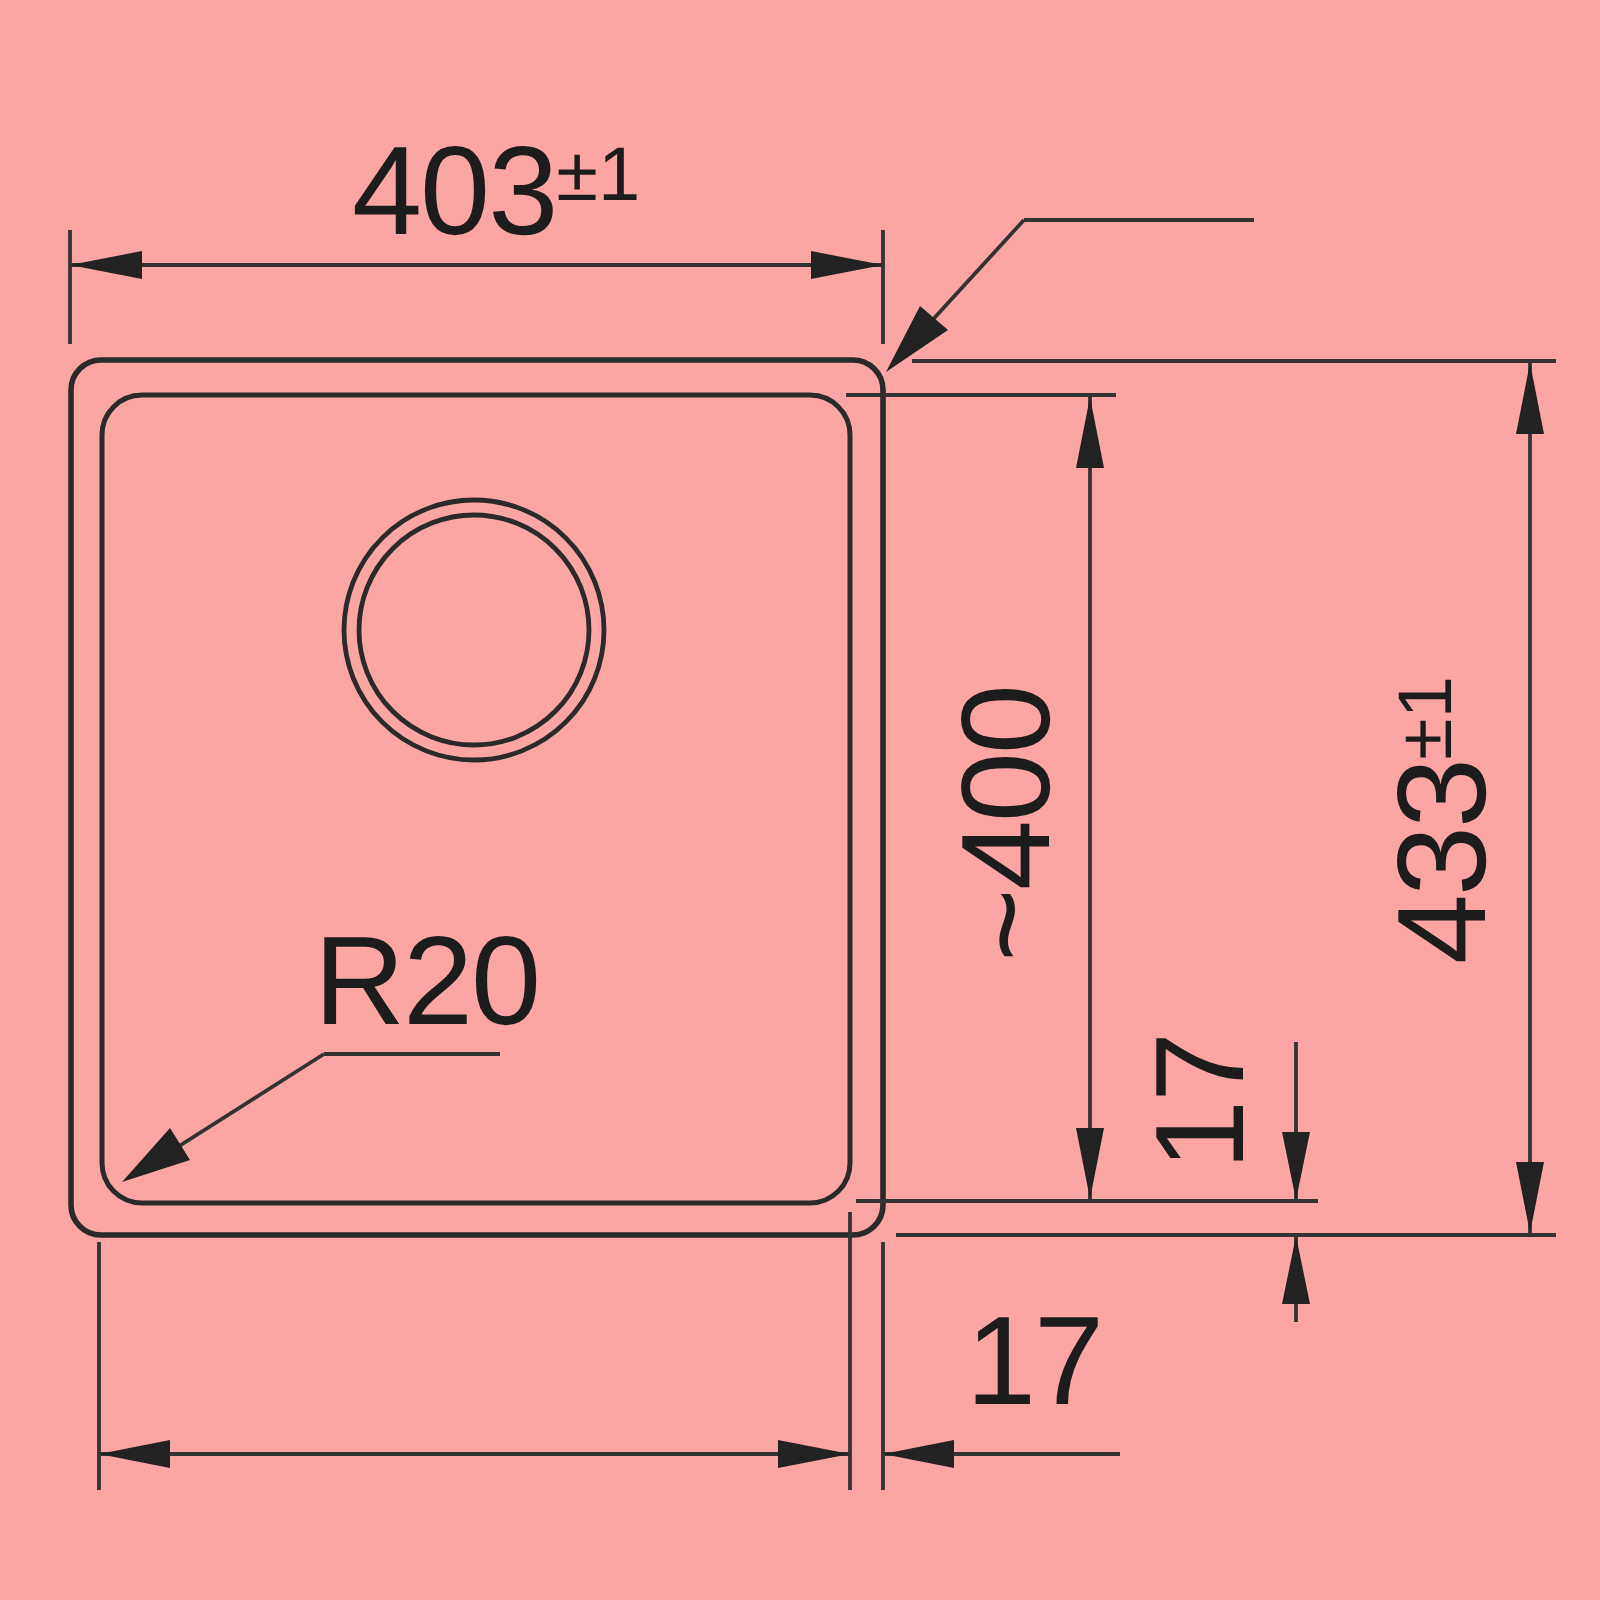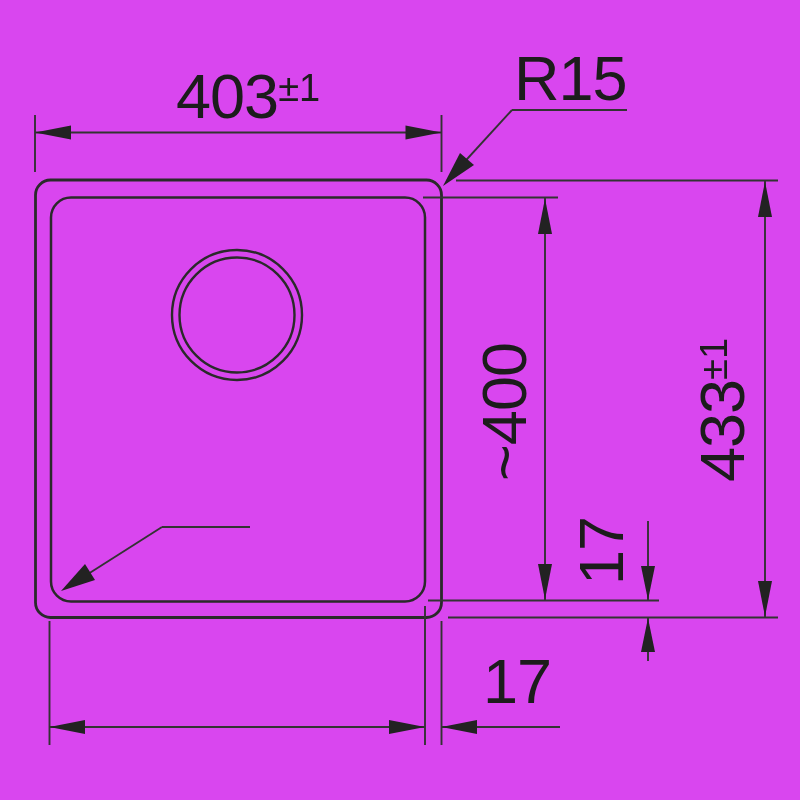--- a/index.html
+++ b/index.html
@@ -1,19 +1,19 @@
 <!DOCTYPE html>
 <html><head>
 <meta charset="utf-8">
 <style>
   html,body{margin:0;padding:0;background:#ffffff;}
   .sheet{
     position:relative;
     width:800px;height:800px;
-    background:#d946ef;
+    background:#fca5a5;
     font-family:"Liberation Sans","DejaVu Sans",sans-serif;
     overflow:hidden;
   }
   .linework{position:absolute;left:0;top:0;}
   .lbl{
     position:absolute;
     color:#1c1c1c;
     font-size:63px;
     line-height:1;
     white-space:nowrap;
@@ -95,22 +95,22 @@
       <g>
         <line x1="250" y1="527" x2="162" y2="527"></line>
         <line x1="162" y1="527" x2="66" y2="588"></line>
         <polygon points="61,591 85,564 95,580" stroke="none"></polygon>
       </g>
     </g>
   </svg>
 
   <div class="lbl" style="left:176px;top:65px;"><span>403</span><span class="tol">±1</span></div>
 
-  <div class="lbl" style="left:514px;top:47px;">R15</div>
 
+  <div class="lbl" style="left:157px;top:460px;">R20</div>
 
   <div class="lbl rot" style="left:504px;top:412px;">~400</div>
 
   <div class="lbl rot" style="left:722px;top:410px;"><span>433</span><span class="tol">±1</span></div>
 
   <div class="lbl rot" style="left:601px;top:551px;">17</div>
 
 
   <div class="lbl" style="left:483px;top:650px;">17</div>
 

